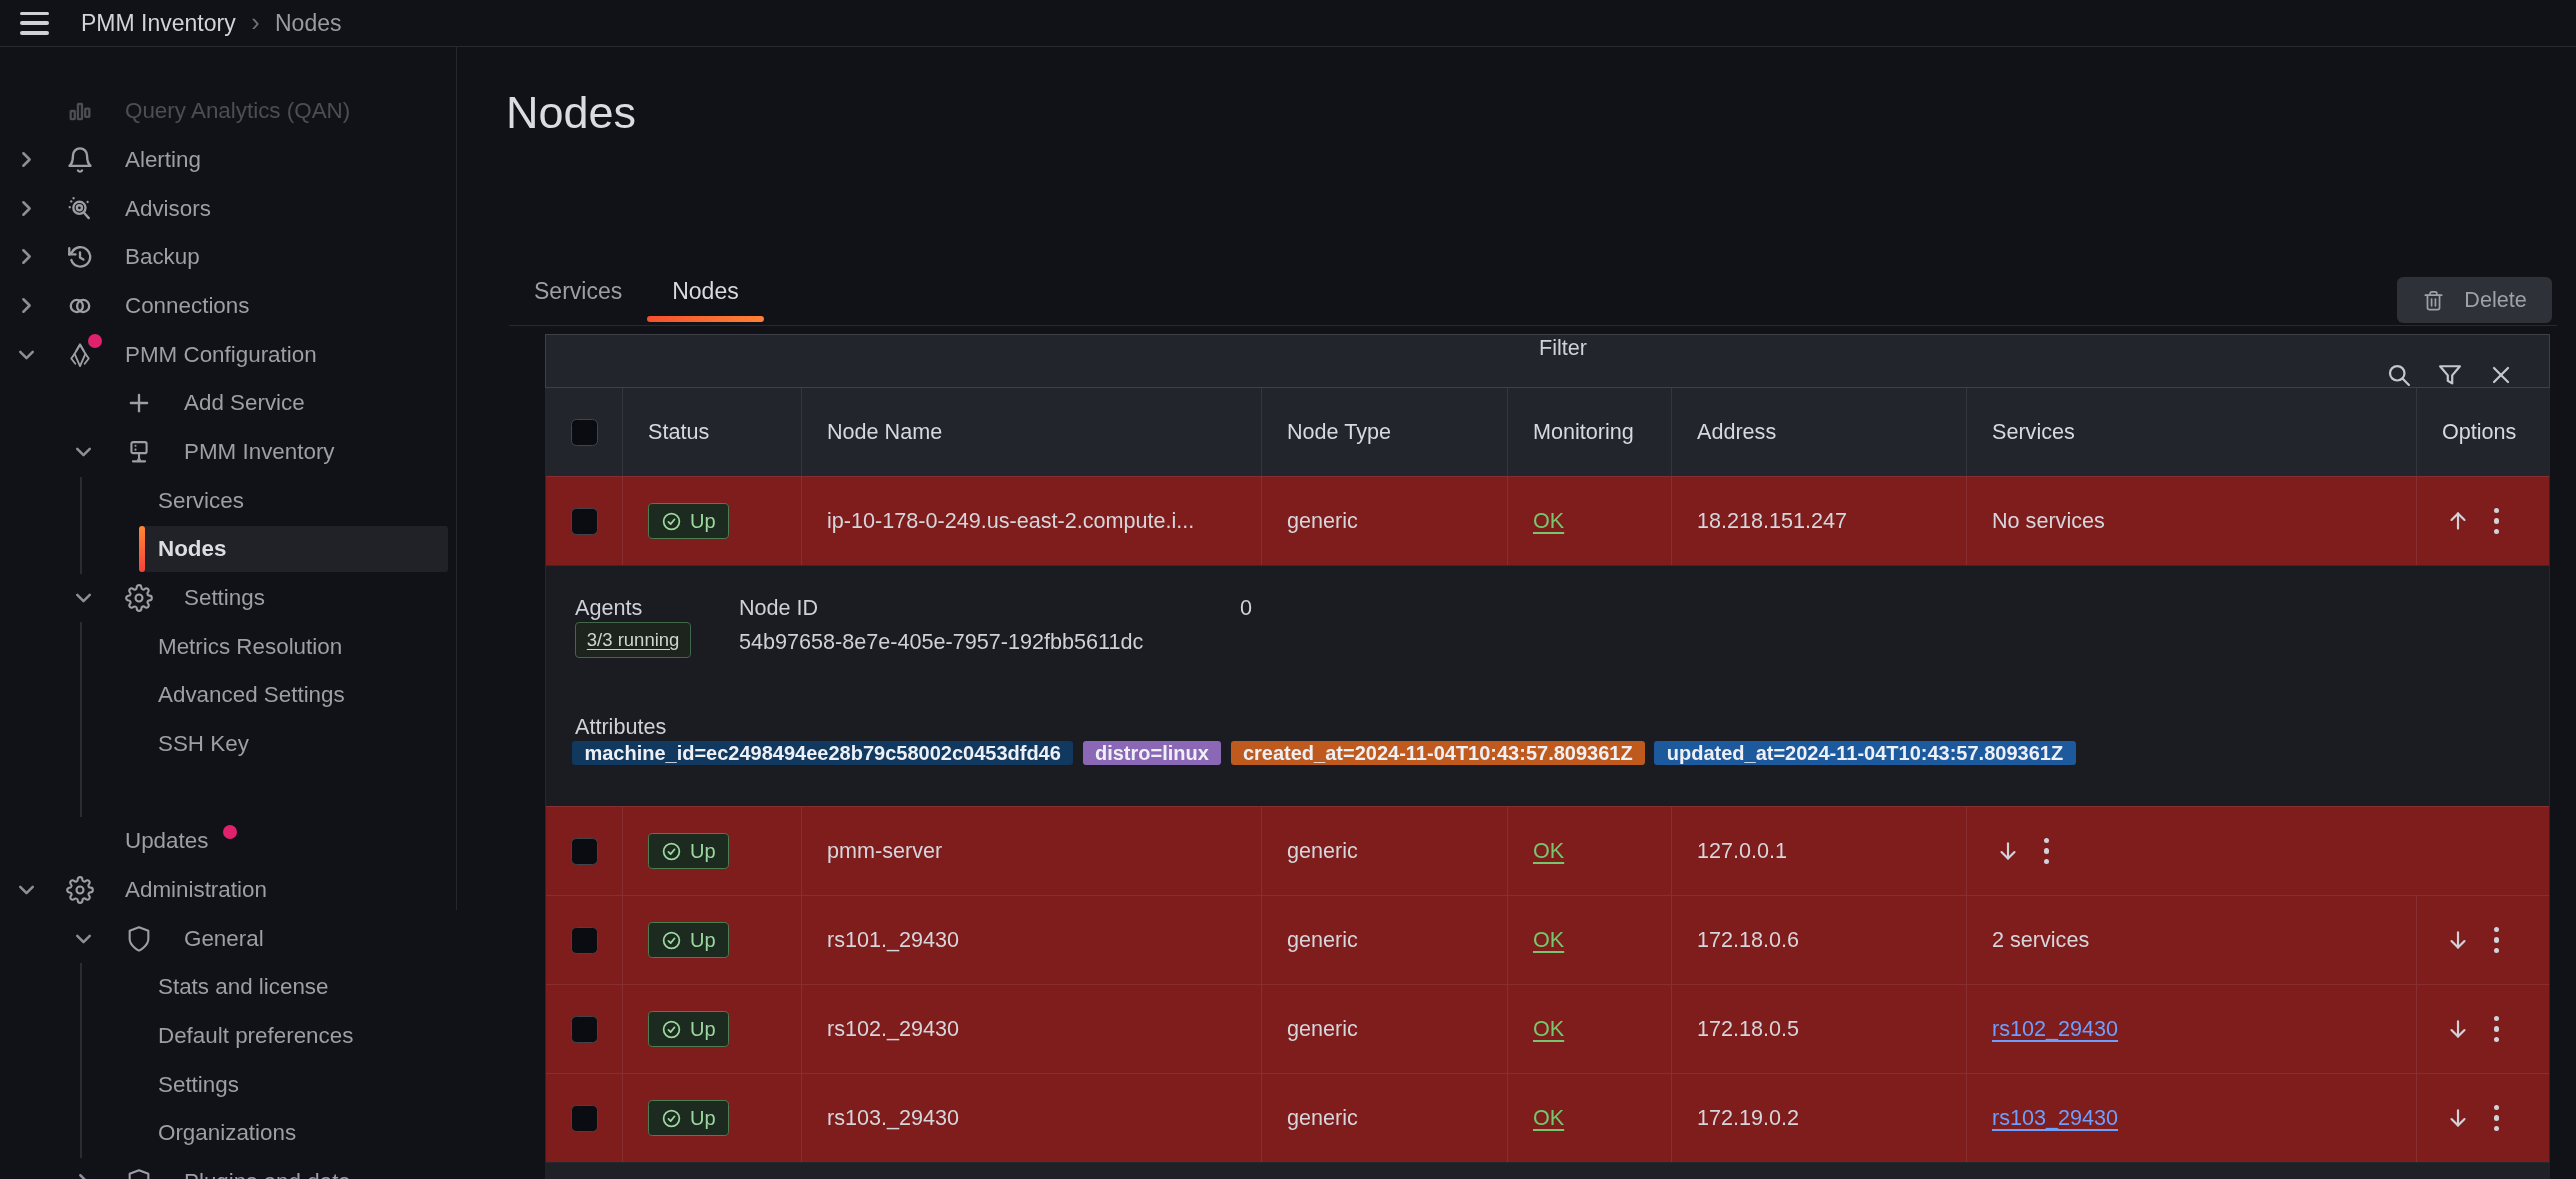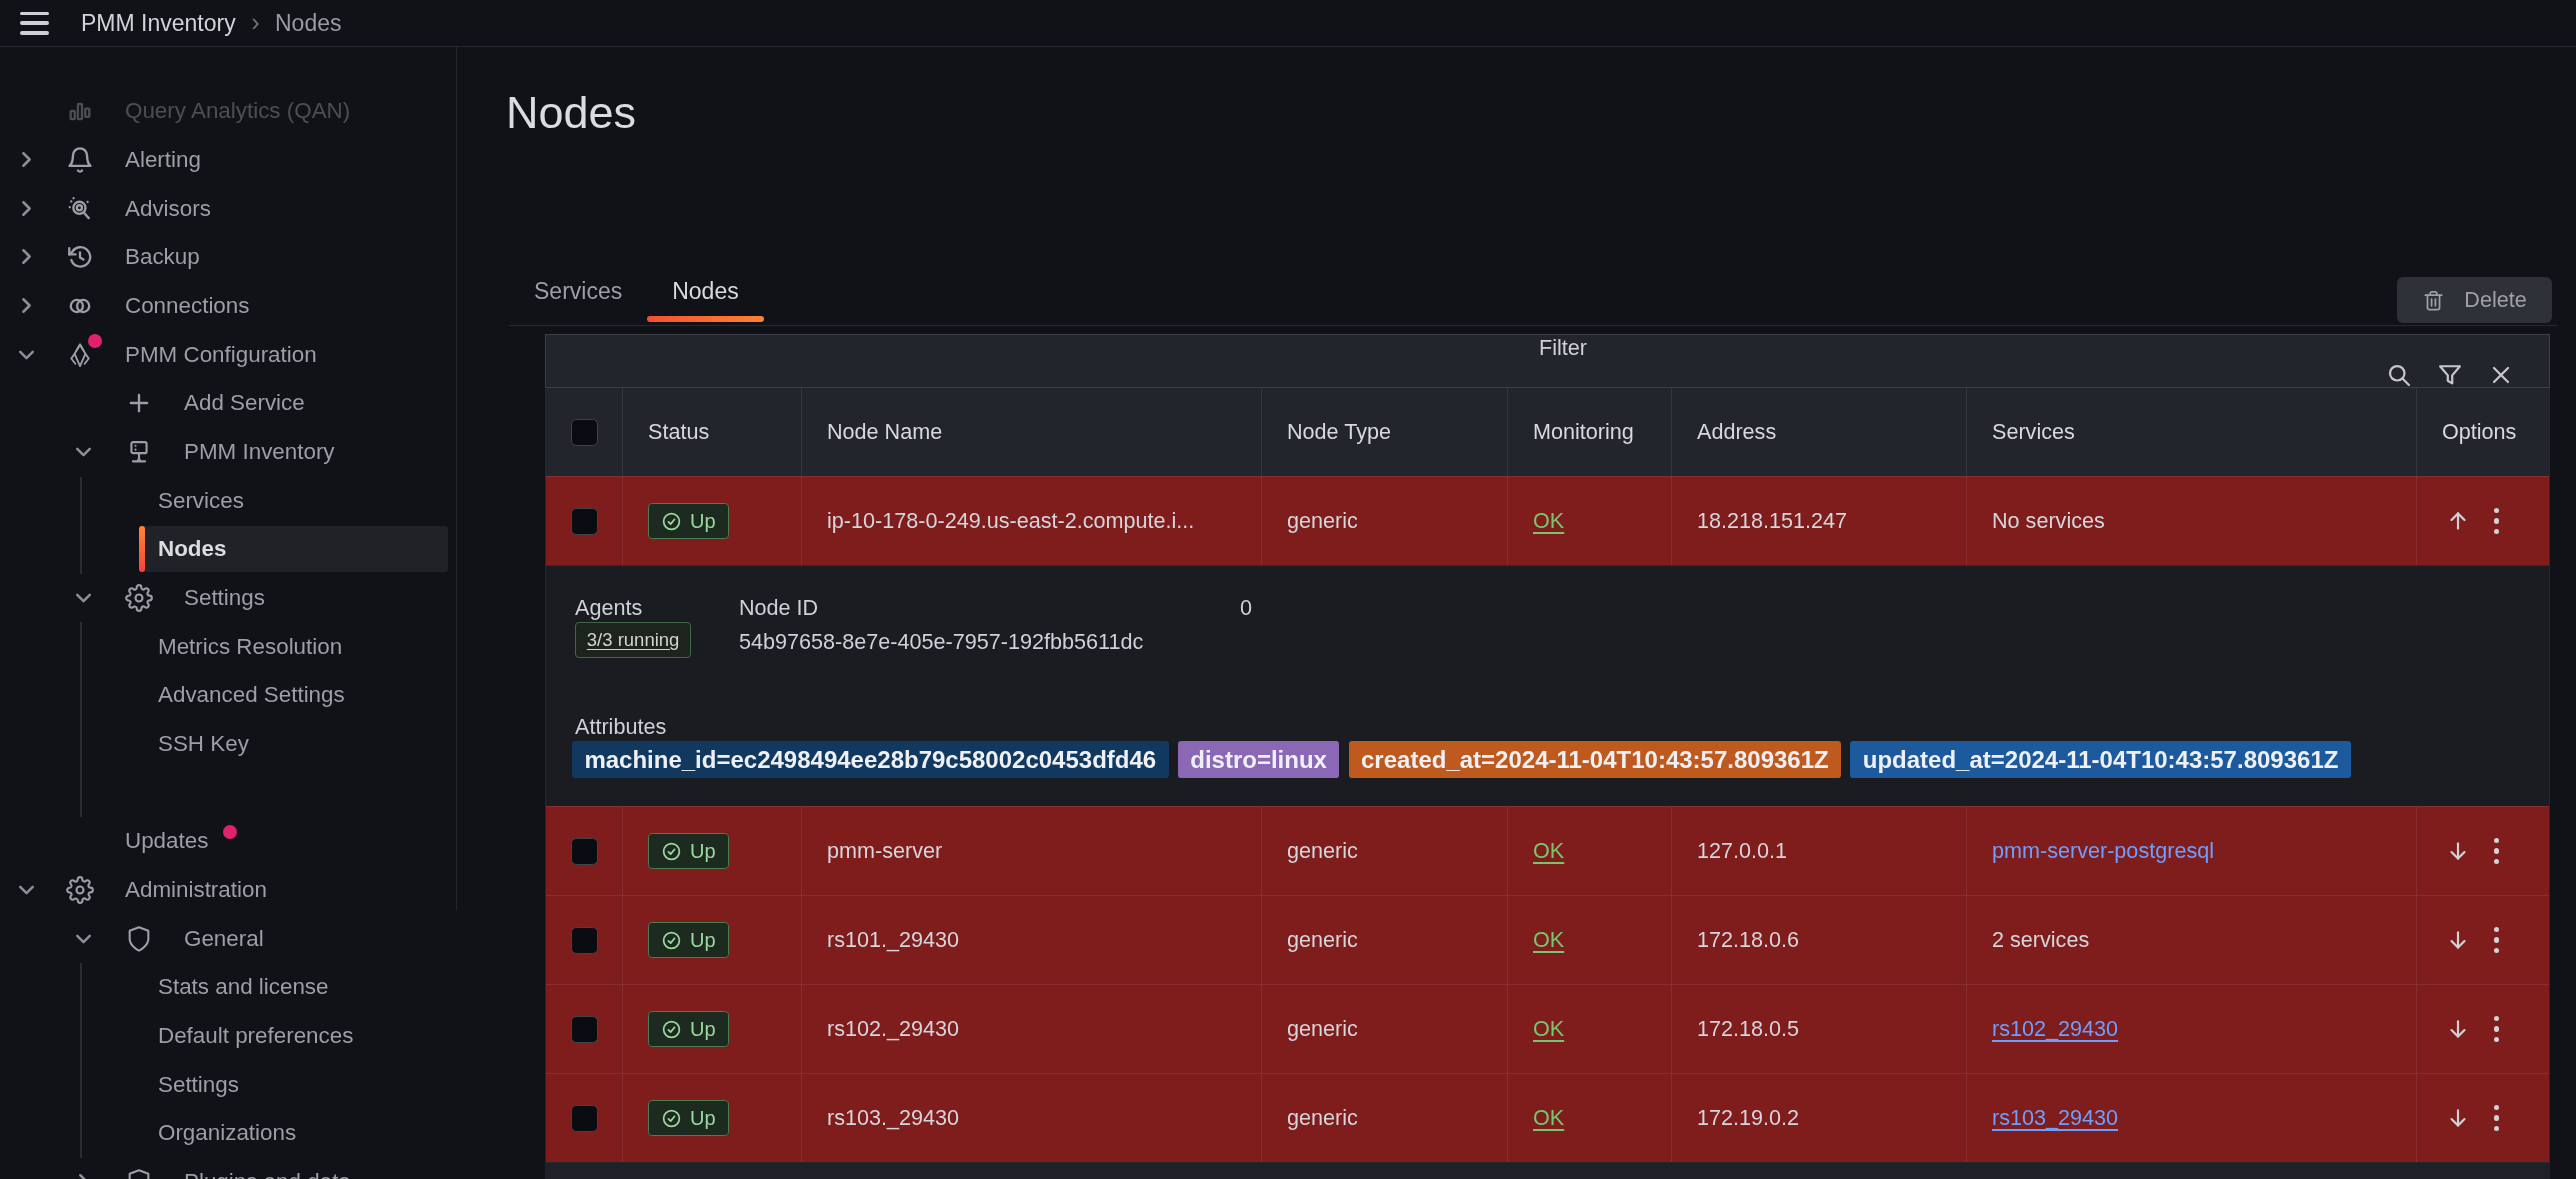--- a/index.html
+++ b/index.html
@@ -70,21 +70,21 @@
   .rowarrow{width:26px;height:26px;color:#d2d3da;cursor:pointer;}
   .kebab{display:flex;flex-direction:column;gap:5.4px;cursor:pointer;padding:3.1px;}
   .kebab i{width:5.4px;height:5.4px;border-radius:50%;background:#d2d3da;}
 
   
   .expand{position:relative;height:240px;background:#1a1c21;border-top:0.8px solid rgba(204,204,220,.10);}
   .xlabel{position:absolute;font-size:21.6px;color:#d0d1d8;}
   .xval{position:absolute;font-size:21.6px;color:#d0d1d8;}
   .agents-badge{position:absolute;left:29px;top:56px;display:inline-flex;align-items:center;height:34px;padding:0 10.8px;border-radius:3.9px;border:1.5px solid #40694a;background:#1c241d;color:#ced6cf;font-size:18.5px;text-decoration:underline;text-underline-offset:3.1px;cursor:pointer;}
   .attr-row{position:absolute;left:26px;top:175px;display:flex;gap:9.3px;}
-  .attr-badge{height:37px;display:inline-flex;align-items:center;padding:0 12.4px;border-radius:3.1px;color:#eef0f6;font-size:24px;font-weight:700;white-space:nowrap;}
+  .attr-badge{height:24px;display:inline-flex;align-items:center;padding:0 12.4px;border-radius:3.1px;color:#eef0f6;font-size:20px;font-weight:700;white-space:nowrap;}
 
   .pagestrip{height:20px;background:#1f2126;}
 </style>
 </head>
 <body>
 
 <div id="app">
 
   <header class="topbar">
     <div class="hamburger">
@@ -458,23 +458,20 @@
               </span>
               <span>Up</span>
             </span>
           </div>
         <div class="cell">pmm-server</div>
         <div class="cell">generic</div>
         <div class="cell">
             <span class="oklink">OK</span>
           </div>
         <div class="cell">127.0.0.1</div>
-        <div class="cell">
-            <span class="svclink">pmm-server-postgresql</span>
-          </div>
         <div class="cell optcell">
           <span class="rowarrow">
               <svg class="ic" viewBox="0 0 24 24" fill="none" stroke="currentColor" stroke-width="2" stroke-linecap="round" stroke-linejoin="round">
                 <line x1="12" y1="5" x2="12" y2="19"></line>
                 <polyline points="6 13 12 19 18 13"></polyline>
               </svg>
             </span>
           <span class="kebab">
               <i></i>
               <i></i>

